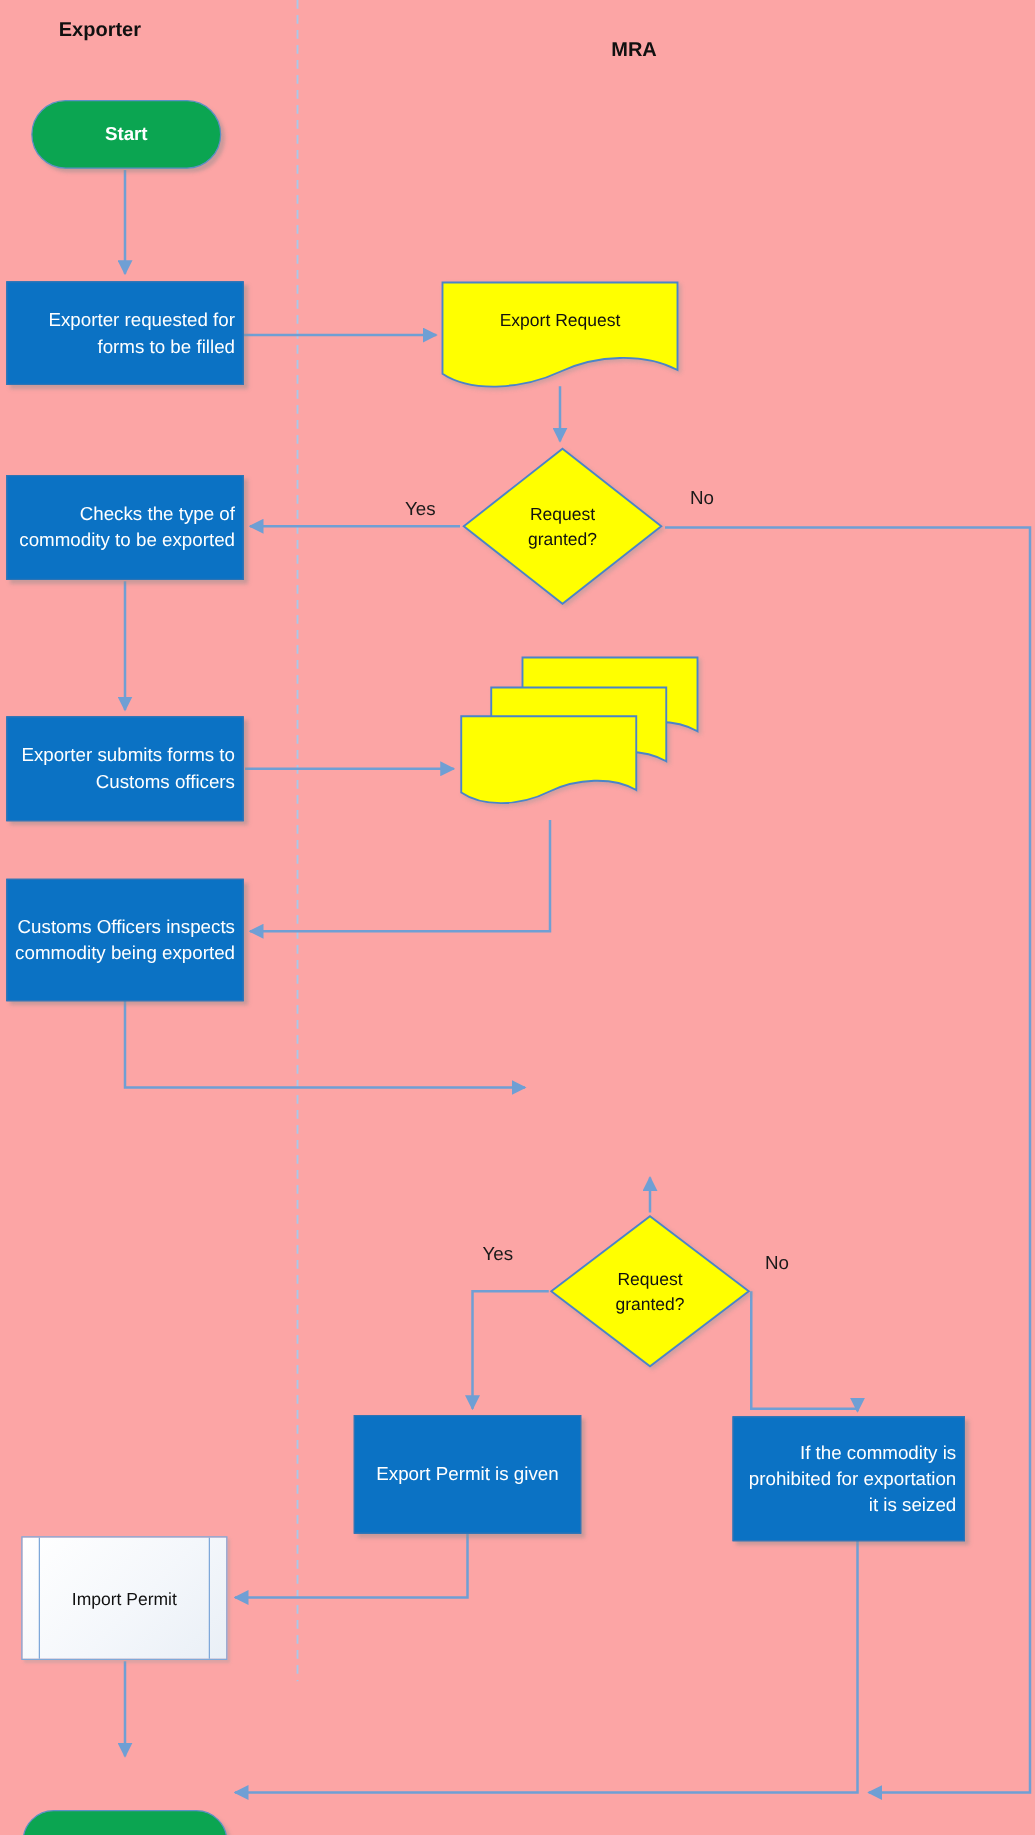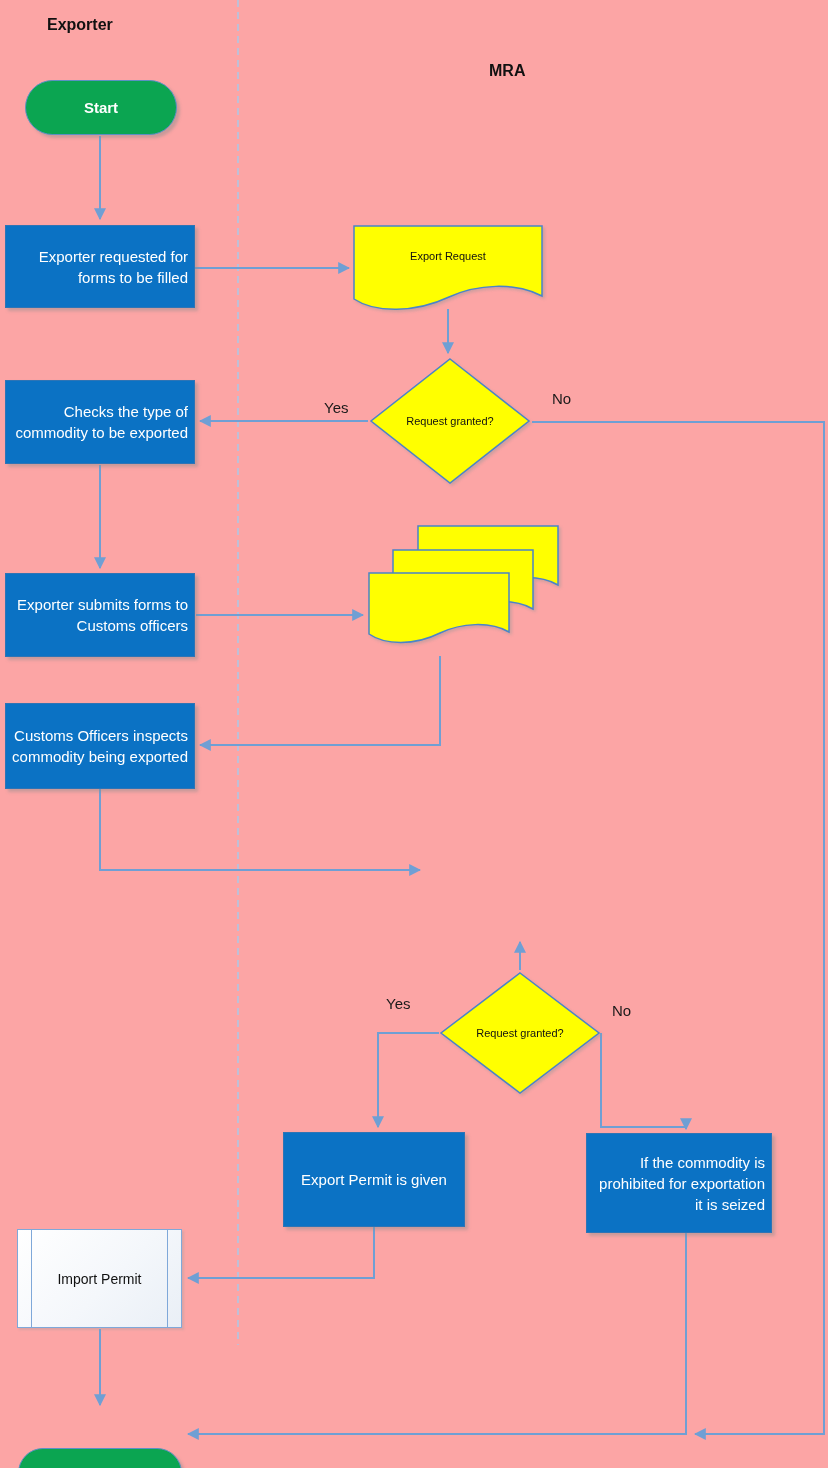--- a/index.html
+++ b/index.html
@@ -18,21 +18,21 @@
   .terminator{
     background:#0ba551;color:#ffffff;border:1.5px solid #5b8fc4;
     box-shadow:3px 3px 3px rgba(140,140,140,0.45);
   }
   .terminator.start-shape{font-weight:bold;font-size:15px;}
   .terminator.end-shape{font-size:13.5px;}
   .svg-shape{position:absolute;overflow:visible;}
   .doc-shadow{filter:drop-shadow(2px 2px 1.5px rgba(150,150,150,0.45));}
   .overlay-label{
     position:absolute;display:flex;align-items:center;justify-content:center;
-    text-align:center;color:#111;font-size:11px;line-height:20px;pointer-events:none;
+    text-align:center;color:#111;font-size:14px;line-height:20px;pointer-events:none;
   }
   .branch-label{position:absolute;font-size:15px;color:#1a1a1a;}
   .predef{
     position:absolute;box-sizing:border-box;border:1.5px solid #7fa8d9;
     background:linear-gradient(135deg,#ffffff 0%,#f4f7fb 55%,#e9eff6 100%);
     box-shadow:2px 2px 2px rgba(160,160,160,0.35);
     display:flex;align-items:center;justify-content:center;text-align:center;
     font-size:14px;color:#111;
   }
   .predef .bar{position:absolute;top:0;bottom:0;width:0;border-left:1.5px solid #7fa8d9;}
@@ -67,21 +67,21 @@
       <path d="M520 970 V942" marker-end="url(#arr)"></path>
       <path d="M439 1033 H378 V1127" marker-end="url(#arr)"></path>
       <path d="M601 1033 V1127 H686 V1129" marker-end="url(#arr)"></path>
       <path d="M374 1217 V1278 H188" marker-end="url(#arr)"></path>
       <path d="M686 1218 V1434 H188" marker-end="url(#arr)"></path>
       <path d="M100 1329 V1405" marker-end="url(#arr)"></path>
     </g>
   </svg>
 
   <div class="lane-title" style="left:47px;top:16px;">Exporter</div>
-  <div class="lane-title" style="left:489px;top:32px;margin-top:30px;">MRA</div>
+  <div class="lane-title" style="left:489px;top:32px;">MRA</div>
 
   <div class="shape terminator start-shape" style="left:25px;top:80px;width:152px;height:55px;border-radius:28px;">
     <span>Start</span>
   </div>
 
   <div class="shape process" style="left:5px;top:225px;width:190px;height:83px;">
     <span>Exporter requested for forms to be filled</span>
   </div>
 
   <svg class="svg-shape doc-shadow" style="left:353px;top:225px;" width="192" height="94">
@@ -105,21 +105,21 @@
   </div>
 
   <svg class="svg-shape doc-shadow" style="left:365px;top:523px;" width="200" height="142">
     <g fill="#ffff00" stroke="#4a84c8" stroke-width="1.5">
       <path transform="translate(52,2)" d="M1 62 C 17 73, 46 74, 72 61 C 93 51, 122 49, 141 60 L141 1 L1 1 Z"></path>
       <path transform="translate(27,26)" d="M1 62 C 17 73, 46 74, 72 61 C 93 51, 122 49, 141 60 L141 1 L1 1 Z"></path>
       <path transform="translate(3,49)" d="M1 62 C 17 73, 46 74, 72 61 C 93 51, 122 49, 141 60 L141 1 L1 1 Z"></path>
     </g>
   </svg>
 
-  <div class="shape process" style="left:5px;top:703px;width:190px;height:86px;">
+  <div class="shape process" style="left:5px;top:703px;width:190px;height:98px;">
     <span>Customs Officers inspects commodity being exported</span>
   </div>
 
 
   <svg class="svg-shape doc-shadow" style="left:439px;top:971px;" width="162" height="124">
     <polygon points="81,2 160,62 81,122 2,62" fill="#ffff00" stroke="#4a84c8" stroke-width="1.5"></polygon>
   </svg>
   <div class="overlay-label" style="left:469px;top:991px;width:102px;height:84px;">Request granted?</div>
   <div class="branch-label" style="left:386px;top:995px;">Yes</div>
   <div class="branch-label" style="left:612px;top:1002px;">No</div>

